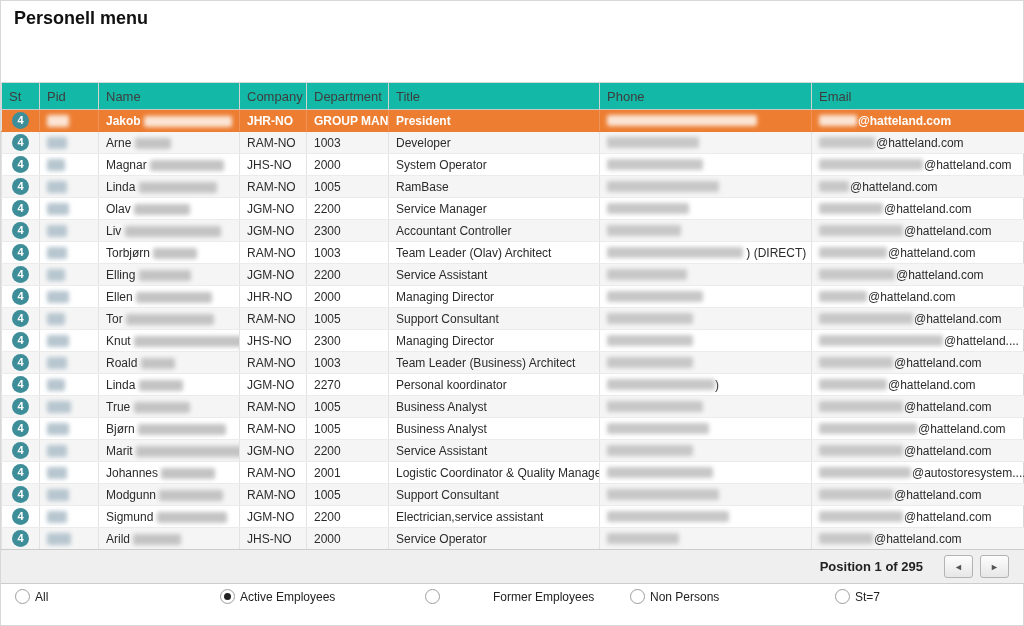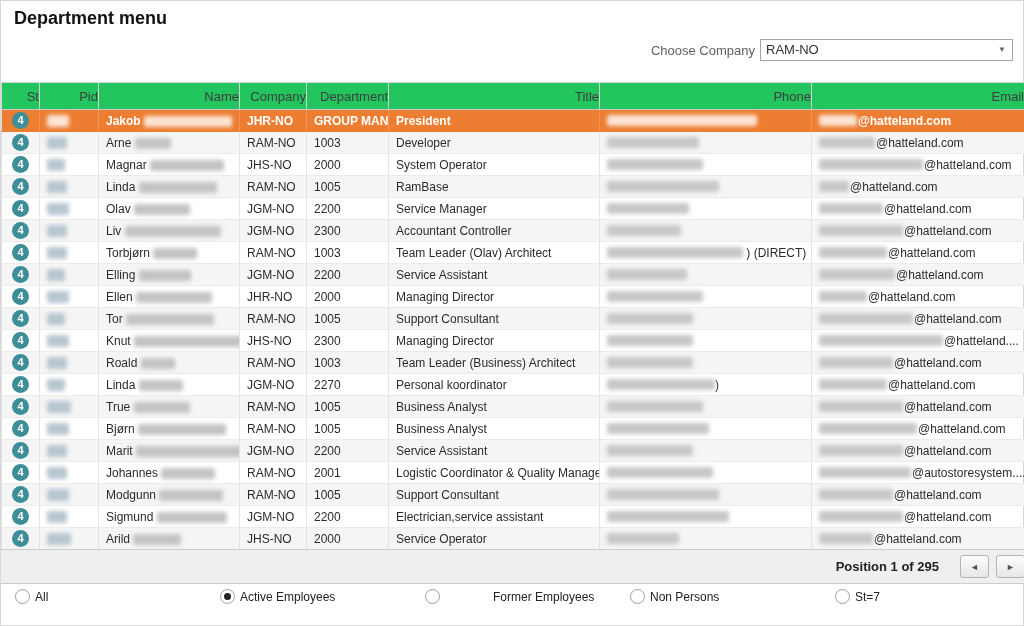--- a/index.html
+++ b/index.html
@@ -24,22 +24,22 @@
     line-height:20px; padding-left:5px; cursor:default;
   }
   .combobox .caret {
     position:absolute; right:6px; top:0; line-height:20px;
     font-size:8px; color:#666;
   }
 
   
   .grid { position:absolute; left:0; top:81px; width:1024px; border-collapse:collapse; table-layout:fixed; }
   .grid th {
-    height:27px; background:#22c55e; font-size:13px; font-weight:normal;
-    color:#3d3d3d; text-align:right; padding:0 0 0 7px;
+    height:27px; background:#14b8a6; font-size:13px; font-weight:normal;
+    color:#3d3d3d; text-align:left; padding:0 0 0 7px;
     border-top:1px solid #d9d9d9; border-bottom:1px solid #c9c9c9;
     border-right:1px solid #d2d2d2; white-space:nowrap; overflow:hidden;
   }
   .grid th:first-child { border-left:1px solid #d9d9d9; }
   .grid td {
     height:22px; font-size:12px; color:#2b2b2b; padding:0 0 0 7px;
     border-bottom:1px solid #ebebeb; border-right:1px solid #e3e3e3;
     white-space:nowrap; overflow:hidden; vertical-align:middle;
   }
   .grid td:first-child { border-left:1px solid #e3e3e3; }
@@ -62,21 +62,21 @@
   .name-blur  { background:#c3c3c3; }
   .phone-blur { background:#c7c7c7; }
   .email-blur { background:#c7c7c7; margin-right:1px; }
   tr.selected .blur { background:rgba(255,255,255,0.8); }
   .suffix { vertical-align:middle; }
 
   
   .pager-bar {
     position:absolute; left:0; top:548px; width:1024px; height:35px;
     background:#efefef; border-top:1px solid #cccccc; border-bottom:1px solid #cccccc;
-    display:flex; align-items:center; justify-content:flex-end; 
+    display:flex; align-items:center; justify-content:flex-end; padding-right:16px;
   }
   .position-text { font-size:13px; font-weight:bold; color:#222; margin-right:14px; }
   .pager-btn {
     width:29px; height:23px; margin-left:7px;
     background:linear-gradient(#fdfdfd,#e7e7e7);
     border:1px solid #b3b3b3; border-radius:3px;
     font-size:9px; color:#555; cursor:pointer;
     display:flex; align-items:center; justify-content:center;
     font-family:"Liberation Sans", sans-serif;
   }
@@ -92,29 +92,22 @@
     content:""; position:absolute; left:3px; top:3px; width:7px; height:7px;
     border-radius:50%; background:#222;
   }
   .filter-label { font-size:12px; color:#222; }
 </style>
 </head>
 <body>
 
 <div class="page">
 
-  <div class="page-title">Department menu</div>
-
-  <div class="company-row">
-    <span class="company-label">Choose Company</span>
-    <div class="combobox">
-      <span>RAM-NO</span>
-      <span class="caret">▼</span>
-    </div>
-  </div>
+  <div class="page-title">Personell menu</div>
+
 
   <table class="grid">
     <colgroup>
       <col style="width:38px">
         <col style="width:59px">
         <col style="width:141px">
       <col style="width:67px">
         <col style="width:82px">
         <col style="width:211px">
       <col style="width:212px">

